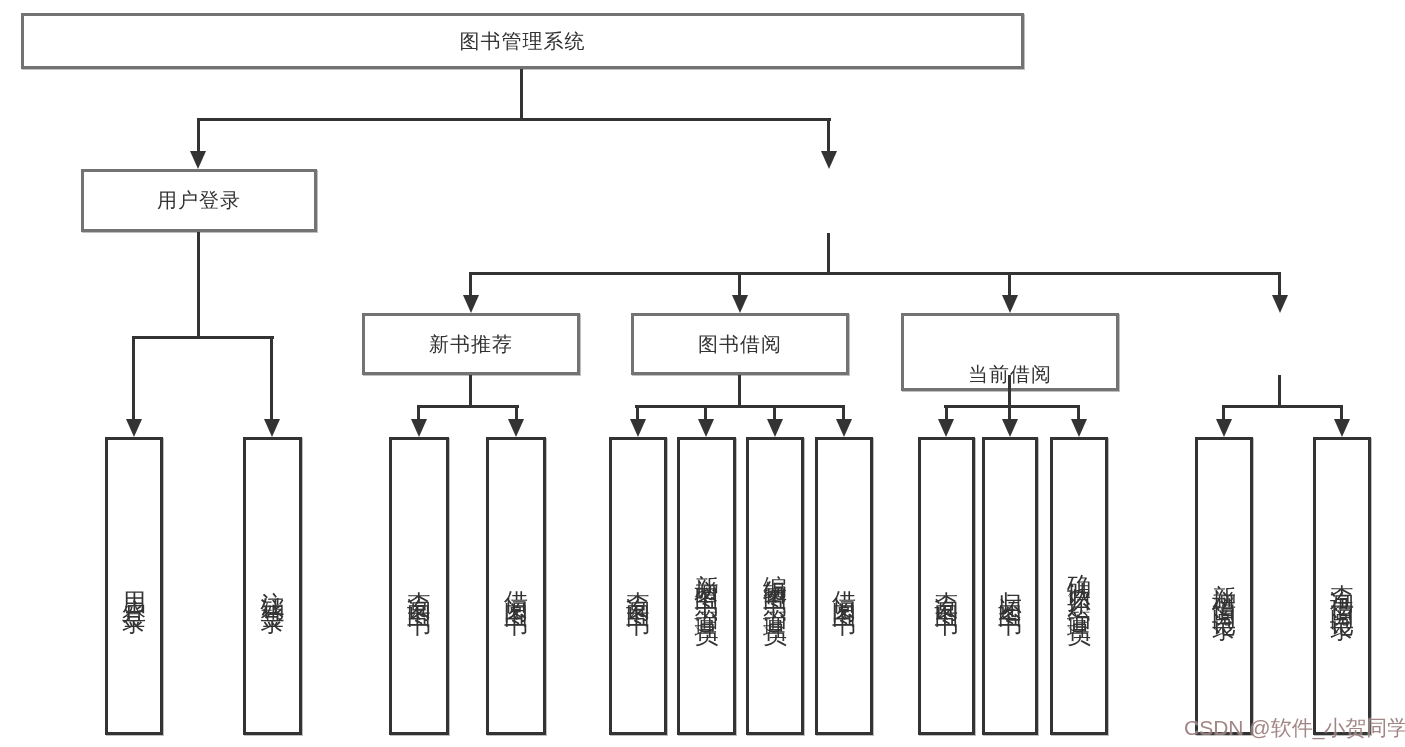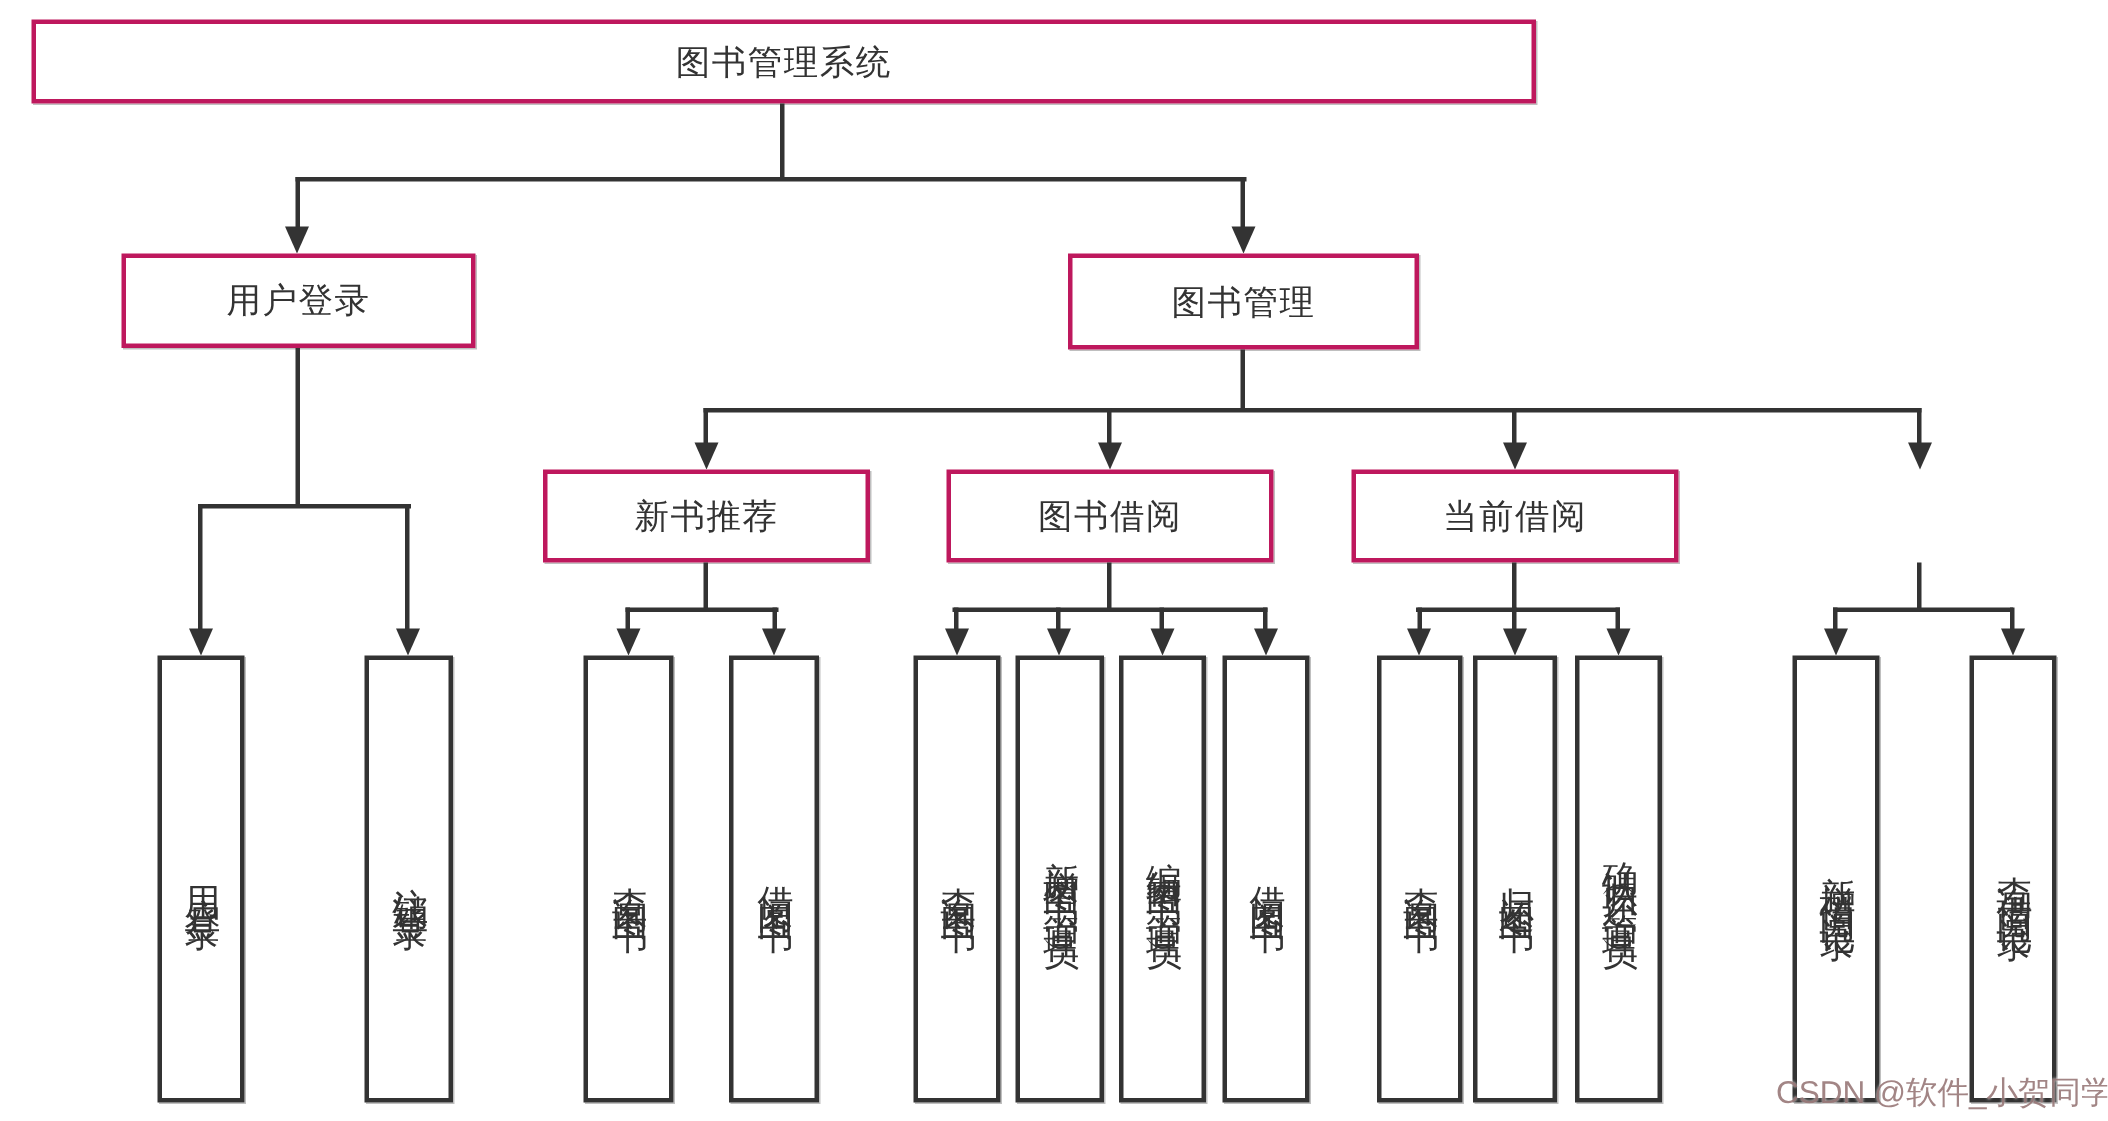--- a/index.html
+++ b/index.html
@@ -7,26 +7,26 @@
     position: relative;
     width: 1405px;
     height: 747px;
     background: #ffffff;
     font-family: "Liberation Sans", "DejaVu Sans", sans-serif;
     color: #333333;
     overflow: hidden;
   }
   .hbox {
     position: absolute;
-    border: 3px solid #be185d;
+    border: 3px solid #737373;
     background: #ffffff;
     display: flex;
     align-items: center;
     justify-content: center;
-    font-size: 23px;
+    font-size: 20px;
     letter-spacing: 1px;
     box-sizing: border-box;
     box-shadow: 1px 1px 0 rgba(0,0,0,0.25);
   }
   .vbox {
     position: absolute;
     top: 437px;
     height: 298px;
     border: 3px solid #333333;
     background: #ffffff;
@@ -76,23 +76,20 @@
   <div class="vline" style="left:520px; top:69px; height:49px;"></div>
   <div class="hline" style="left:197px; top:118px; width:634px;"></div>
   <div class="vline" style="left:197px; top:118px; height:35px;"></div>
   <div class="vline" style="left:827px; top:118px; height:35px;"></div>
   <div class="arrow" style="left:190px; top:151px;"></div>
   <div class="arrow" style="left:821px; top:151px;"></div>
 
   <div class="hbox" style="left:81px; top:169px; width:236px; height:63px;">
     <span>用户登录</span>
   </div>
-  <div class="hbox" style="left:712px; top:169px; width:234px; height:64px;">
-    <span>图书管理</span>
-  </div>
 
   <div class="vline" style="left:197px; top:232px; height:104px;"></div>
   <div class="hline" style="left:132px; top:336px; width:142px;"></div>
   <div class="vline" style="left:132px; top:336px; height:85px;"></div>
   <div class="vline" style="left:270px; top:336px; height:85px;"></div>
   <div class="arrow" style="left:126px; top:419px;"></div>
   <div class="arrow" style="left:264px; top:419px;"></div>
 
   <div class="vline" style="left:827px; top:233px; height:39px;"></div>
   <div class="hline" style="left:469px; top:272px; width:812px;"></div>
@@ -104,21 +101,21 @@
   <div class="arrow" style="left:732px; top:295px;"></div>
   <div class="arrow" style="left:1002px; top:295px;"></div>
   <div class="arrow" style="left:1272px; top:295px;"></div>
 
   <div class="hbox" style="left:631px; top:313px; width:218px; height:62px;">
     <span>图书借阅</span>
   </div>
   <div class="hbox" style="left:362px; top:313px; width:218px; height:62px;">
     <span>新书推荐</span>
   </div>
-  <div class="hbox" style="left:901px; top:313px; width:218px; height:62px;">
+  <div class="hbox" style="left:901px; top:313px; width:218px; height:78px;align-items:flex-end;">
     <span>当前借阅</span>
   </div>
 
   <div class="vline" style="left:469px; top:375px; height:33px;"></div>
   <div class="hline" style="left:417px; top:405px; width:102px;"></div>
   <div class="vline" style="left:417px; top:405px; height:18px;"></div>
   <div class="vline" style="left:515px; top:405px; height:18px;"></div>
   <div class="arrow" style="left:411px; top:419px;"></div>
   <div class="arrow" style="left:508px; top:419px;"></div>
 

